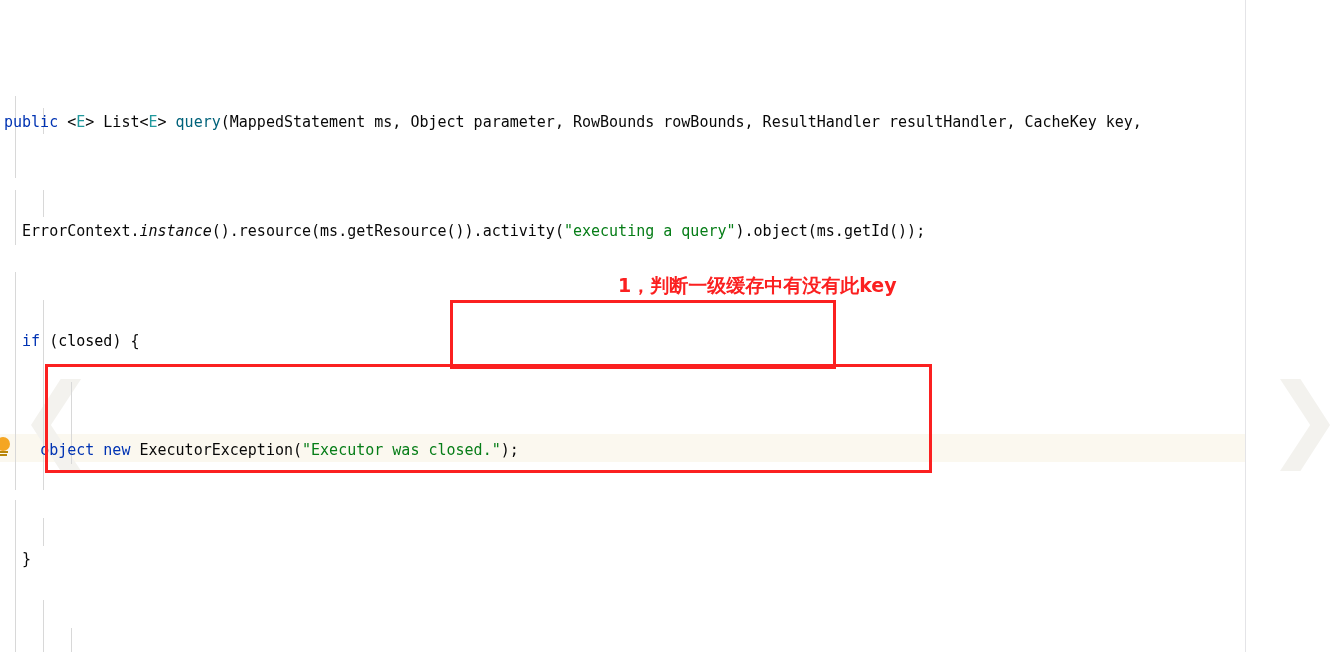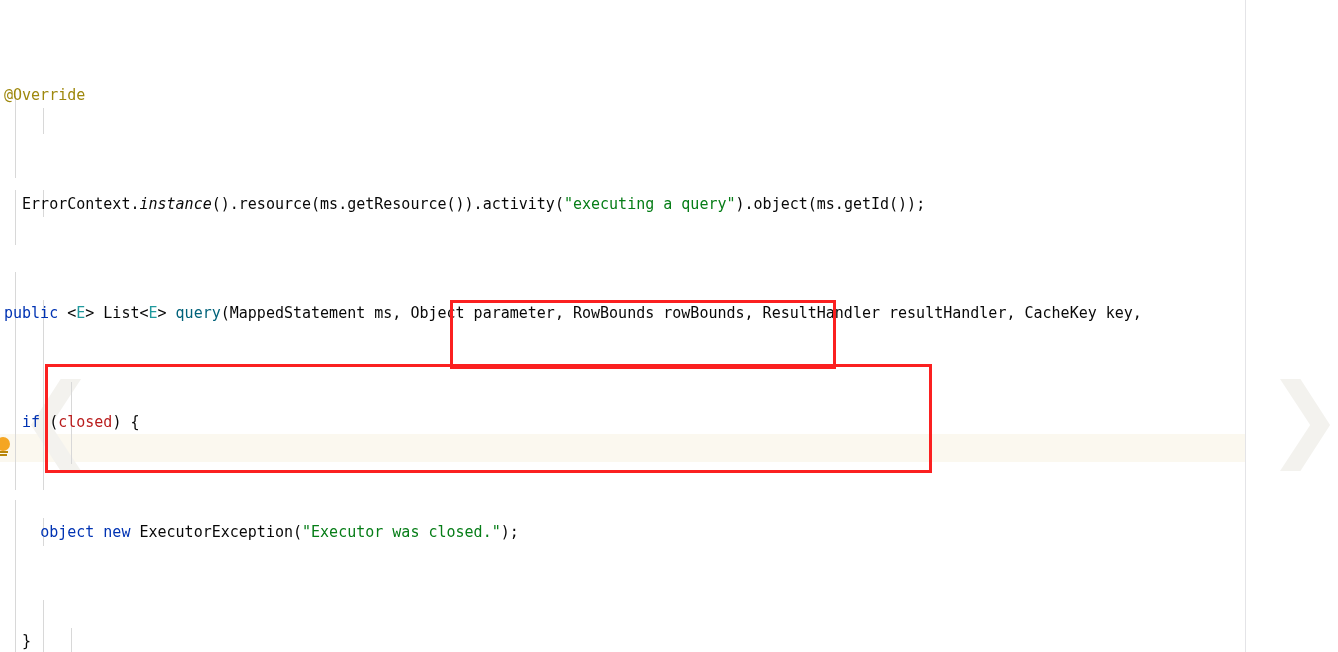--- a/index.html
+++ b/index.html
@@ -120,21 +120,21 @@
     height: 27.3px;
     padding-left: 4px;
     position: relative;
   }
 
   
   .kw       { color: #0033b3; }          
   .plain    { color: #080808; }          
   .type     { color: #20999d; }          
   .str      { color: #067d17; }          
-  .field    { color: #b91c1c; }          
+  .field    { color: #000000; }          
   .method   { color: #00627a; }          
   .anno     { color: #9e880d; }          
   .ital     { font-style: italic; }
 
   
   .redbox {
     position: absolute;
     border: 3px solid #fb2020;
     box-sizing: border-box;
     background: transparent;
@@ -180,25 +180,24 @@
   <div class="bulb">
     <div class="glass"></div>
     <div class="base1"></div>
     <div class="base2"></div>
   </div>
 
   <div class="pane-divider"></div>
 
   <div id="code">
 
-    <div class="line"><span class="anno">@Override</span></div>
+
+    <div class="line"><span class="kw">public</span><span class="plain"> &lt;</span><span class="type">E</span><span class="plain">&gt; List&lt;</span><span class="type">E</span><span class="plain">&gt; </span><span class="method">query</span><span class="plain">(MappedStatement ms, Object parameter, RowBounds rowBounds, ResultHandler resultHandler, CacheKey key,</span></div>
 
     <div class="line"><span class="plain">  ErrorContext.</span><span class="plain ital">instance</span><span class="plain">().</span><span class="plain">resource</span><span class="plain">(ms.getResource()).</span><span class="plain">activity</span><span class="plain">(</span><span class="str">"executing a query"</span><span class="plain">).object(ms.getId());</span></div>
-
-    <div class="line"><span class="kw">public</span><span class="plain"> &lt;</span><span class="type">E</span><span class="plain">&gt; List&lt;</span><span class="type">E</span><span class="plain">&gt; </span><span class="method">query</span><span class="plain">(MappedStatement ms, Object parameter, RowBounds rowBounds, ResultHandler resultHandler, CacheKey key,</span></div>
 
     <div class="line"><span class="plain">  </span><span class="kw">if</span><span class="plain"> (</span><span class="field">closed</span><span class="plain">) {</span></div>
 
     <div class="line"><span class="plain">    </span><span class="kw">object</span><span class="plain"> </span><span class="kw">new</span><span class="plain"> ExecutorException(</span><span class="str">"Executor was closed."</span><span class="plain">);</span></div>
 
     <div class="line"><span class="plain">  }</span></div>
 
     
 
     
@@ -233,15 +232,16 @@
 
     
 
     
 
   </div>
 
   <div class="redbox" id="redbox-1"></div>
   <div class="redbox" id="redbox-2"></div>
 
+  <div class="redlabel" id="redlabel-1">1，判断一级缓存中有没有此key</div>
 
 
 </div>
 
 </body></html>

